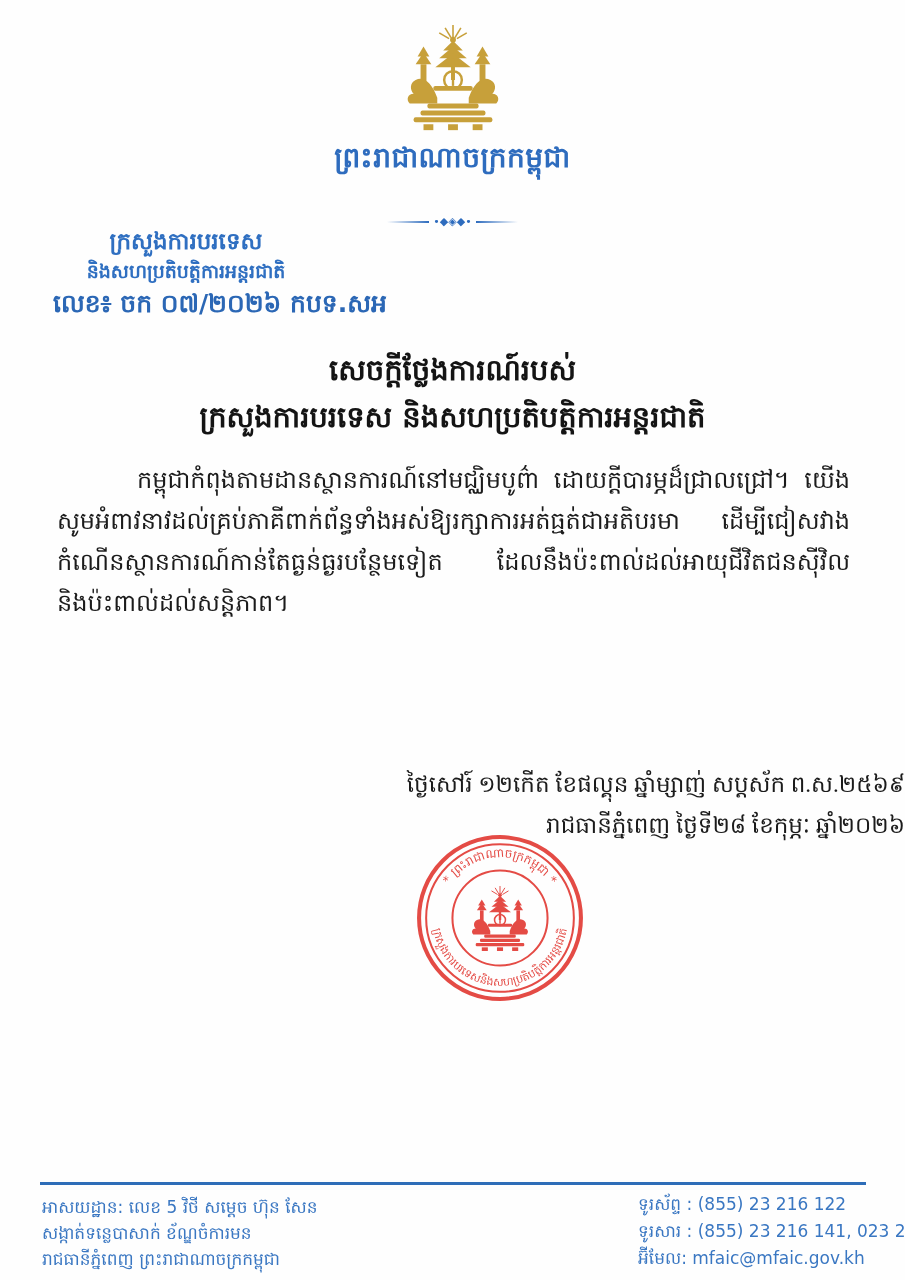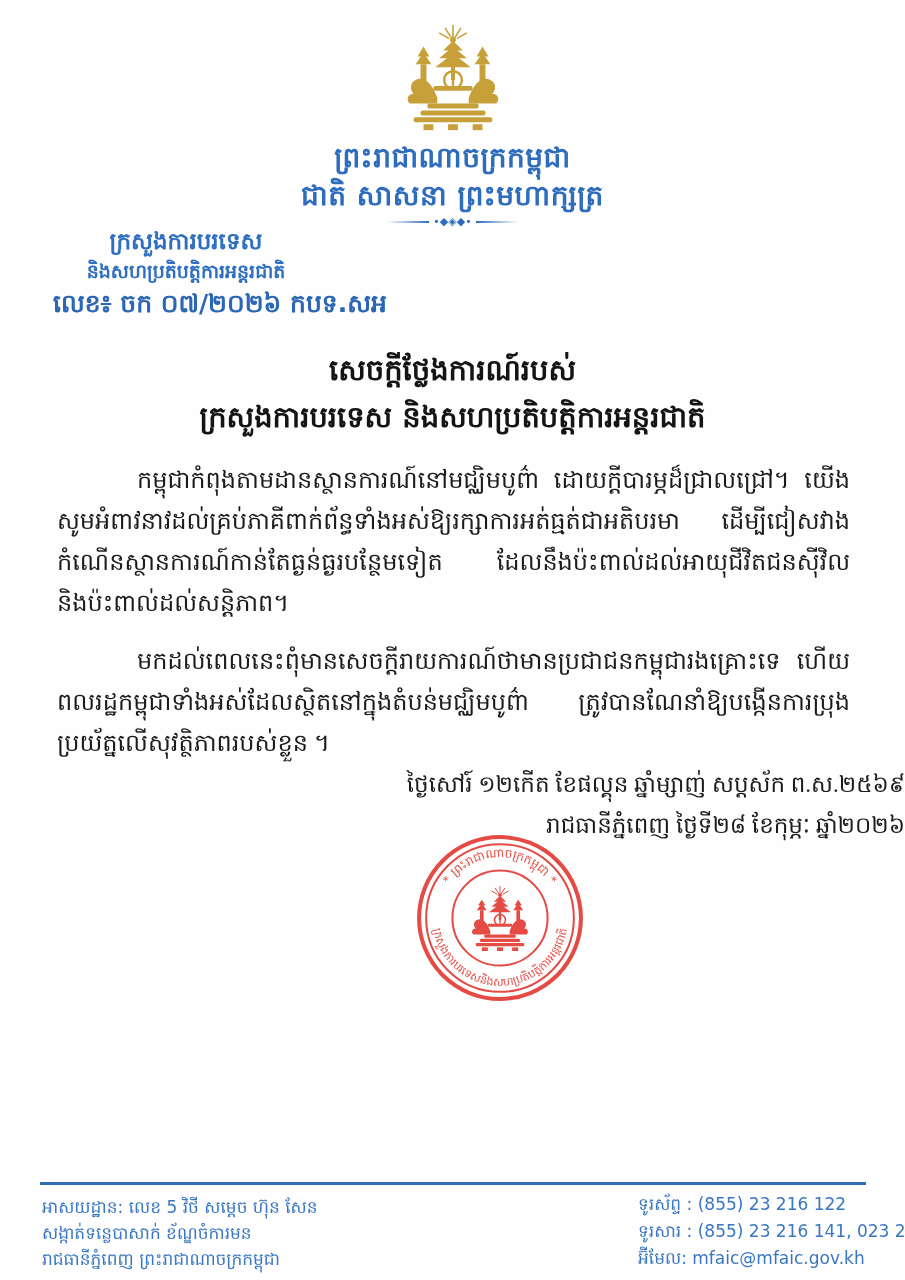--- a/index.html
+++ b/index.html
@@ -90,40 +90,38 @@
       <rect x="34" y="80" width="52" height="5" rx="2"></rect>
       <rect x="27" y="87" width="66" height="5" rx="2"></rect>
       <rect x="20" y="94" width="80" height="5" rx="2"></rect>
       <rect x="30" y="101" width="10" height="6"></rect>
       <rect x="55" y="101" width="10" height="6"></rect>
       <rect x="80" y="101" width="10" height="6"></rect>
     </g>
   </svg>
 
   <div class="kingdom l1">ព្រះរាជាណាចក្រកម្ពុជា</div>
-  <div class="kingdom l2">ជាតិ សាសនា ព្រះមហាក្សត្រ</div>
 
   <div class="ornament-wrap">
     <span class="orn-line left"></span>
     <span class="orn-glyph">•◆◈◆•</span>
     <span class="orn-line right"></span>
   </div>
 
   <div class="letterhead">
     <div class="m1">ក្រសួងការបរទេស</div>
     <div class="m2">និងសហប្រតិបត្តិការអន្តរជាតិ</div>
   </div>
   <div class="refnum">លេខ៖ ចក ០៧/២០២៦ កបទ.សអ</div>
 
   <div class="doc-title t1">សេចក្ដីថ្លែងការណ៍របស់</div>
   <div class="doc-title t2">ក្រសួងការបរទេស និងសហប្រតិបត្តិការអន្តរជាតិ</div>
 
   <div class="body-text">
     <p>កម្ពុជាកំពុងតាមដានស្ថានការណ៍នៅមជ្ឈិមបូព៌ា ដោយក្ដីបារម្ភដ៏ជ្រាលជ្រៅ។ យើងសូមអំពាវនាវដល់គ្រប់ភាគីពាក់ព័ន្ធទាំងអស់ឱ្យរក្សាការអត់ធ្មត់ជាអតិបរមា ដើម្បីជៀសវាង កំណើនស្ថានការណ៍កាន់តែធ្ងន់ធ្ងរបន្ថែមទៀត ដែលនឹងប៉ះពាល់ដល់អាយុជីវិតជនស៊ីវិល និងប៉ះពាល់ដល់សន្តិភាព។</p>
-    <p>មកដល់ពេលនេះពុំមានសេចក្ដីរាយការណ៍ថាមានប្រជាជនកម្ពុជារងគ្រោះទេ ហើយពលរដ្ឋកម្ពុជាទាំងអស់ដែលស្ថិតនៅក្នុងតំបន់មជ្ឈិមបូព៌ា ត្រូវបានណែនាំឱ្យបង្កើនការប្រុងប្រយ័ត្នលើសុវត្ថិភាពរបស់ខ្លួន ។</p>
   </div>
 
   <div class="dateline">
     <div>ថ្ងៃសៅរ៍ ១២កើត ខែផល្គុន ឆ្នាំម្សាញ់ សប្ដស័ក ព.ស.២៥៦៩</div>
     <div>រាជធានីភ្នំពេញ ថ្ងៃទី២៨ ខែកុម្ភៈ ឆ្នាំ២០២៦</div>
   </div>
 
   <svg class="seal" viewBox="0 0 170 170" xmlns="http://www.w3.org/2000/svg" aria-hidden="true">
     <defs>
       <path id="sealTopArc" d="M 25 85 A 60 60 0 0 1 145 85"></path>

